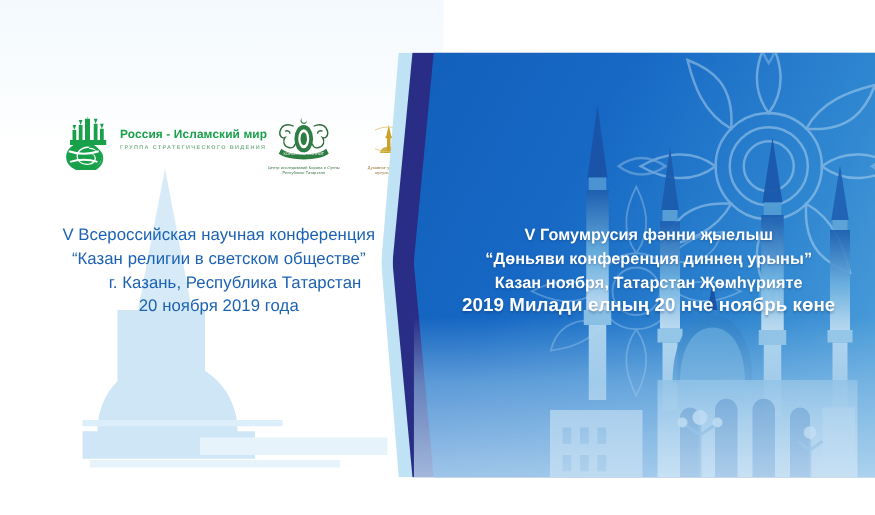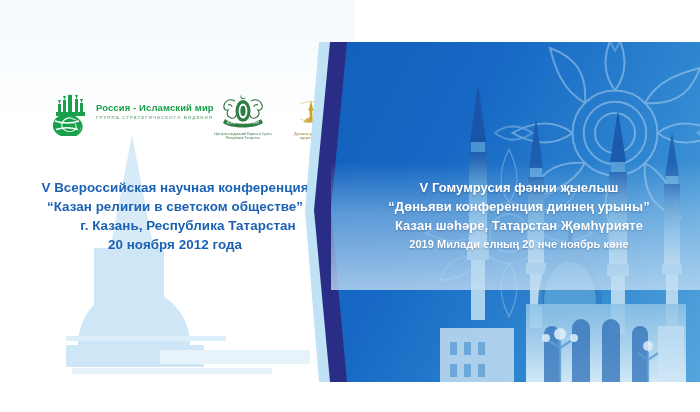--- a/index.html
+++ b/index.html
@@ -76,29 +76,29 @@
 
   
   .logo3{left:228px;width:62px;height:56px;}
   .l3-cap{top:40px;color:#8a6a22;}
 
   
   .ru-block{
     position:absolute;left:0;top:178px;width:350px;text-align:center;
     color:#1c62b4;
   }
-  .ru-l{font-weight:bold;letter-spacing:.05px;}
+  .ru-l{font-weight:normal;letter-spacing:.05px;}
   .ru-l1{font-size:13.4px;line-height:19px;}
   .ru-l2{font-size:13.4px;line-height:19px;}
   .ru-l3{font-size:13.4px;line-height:19px;padding-left:26px;}
   .ru-l4{font-size:13.4px;line-height:19px;}
 
   
   .right-wrap{
-    position:absolute;left:305px;top:42px;width:395px;height:248px;
+    position:absolute;left:305px;top:42px;width:395px;height:340px;
   }
   
   .chev-light{
     position:absolute;left:0;top:0;width:395px;height:340px;
     background:#bfe2f5;
     clip-path:polygon(14px 0, 395px 0, 395px 340px, 14px 340px, 0px 168px);
   }
   
   .chev-navy{
     position:absolute;left:9px;top:0;width:386px;height:340px;
@@ -135,21 +135,21 @@
 
   
   .tt-block{
     position:absolute;left:44px;top:136px;width:340px;text-align:center;
     color:#ffffff;z-index:6;
   }
   .tt-l{font-weight:bold;letter-spacing:.05px;text-shadow:0 1px 2px rgba(10,40,90,.35);}
   .tt-l1{font-size:13px;line-height:19px;}
   .tt-l2{font-size:13px;line-height:19px;}
   .tt-l3{font-size:13px;line-height:19px;}
-  .tt-l4{font-size:11px;line-height:19px;}
+  .tt-l4{font-size:15px;line-height:19px;}
 </style>
 </head>
 <body>
 
 <div class="banner">
 
   <div class="left-panel">
 
     <div class="wm-hazeTop"></div>
 
@@ -246,21 +246,21 @@
           <span>Духовное управление</span><br>
           <span>мусульман РТ</span>
         </div>
       </div>
     </div>
 
     <div class="ru-block">
       <div class="ru-l ru-l1">V Всероссийская научная конференция</div>
       <div class="ru-l ru-l2">“Казан религии в светском обществе”</div>
       <div class="ru-l ru-l3">г. Казань, Республика Татарстан</div>
-      <div class="ru-l ru-l4">20 ноября 2012 года</div>
+      <div class="ru-l ru-l4">20 ноября 2019 года</div>
     </div>
   </div>
 
   <div class="right-wrap">
 
     <div class="chev-light"></div>
     <div class="chev-navy"></div>
 
     <div class="chev-blue">
       <div class="blue-inner">
@@ -395,18 +395,18 @@
         </svg>
 
       </div>
     </div>
 
     <div class="bldg-band"></div>
 
     <div class="tt-block">
       <div class="tt-l tt-l1">V  Гомумрусия фәнни җыелыш</div>
       <div class="tt-l tt-l2">“Дөньяви конференция диннең урыны”</div>
-      <div class="tt-l tt-l3">Казан шәһәре, Татарстан Җөмһүрияте</div>
+      <div class="tt-l tt-l3">Казан ноября, Татарстан Җөмһүрияте</div>
       <div class="tt-l tt-l4">2019 Милади елның  20 нче ноябрь көне</div>
     </div>
   </div>
 
 </div>
 
 </body></html>

